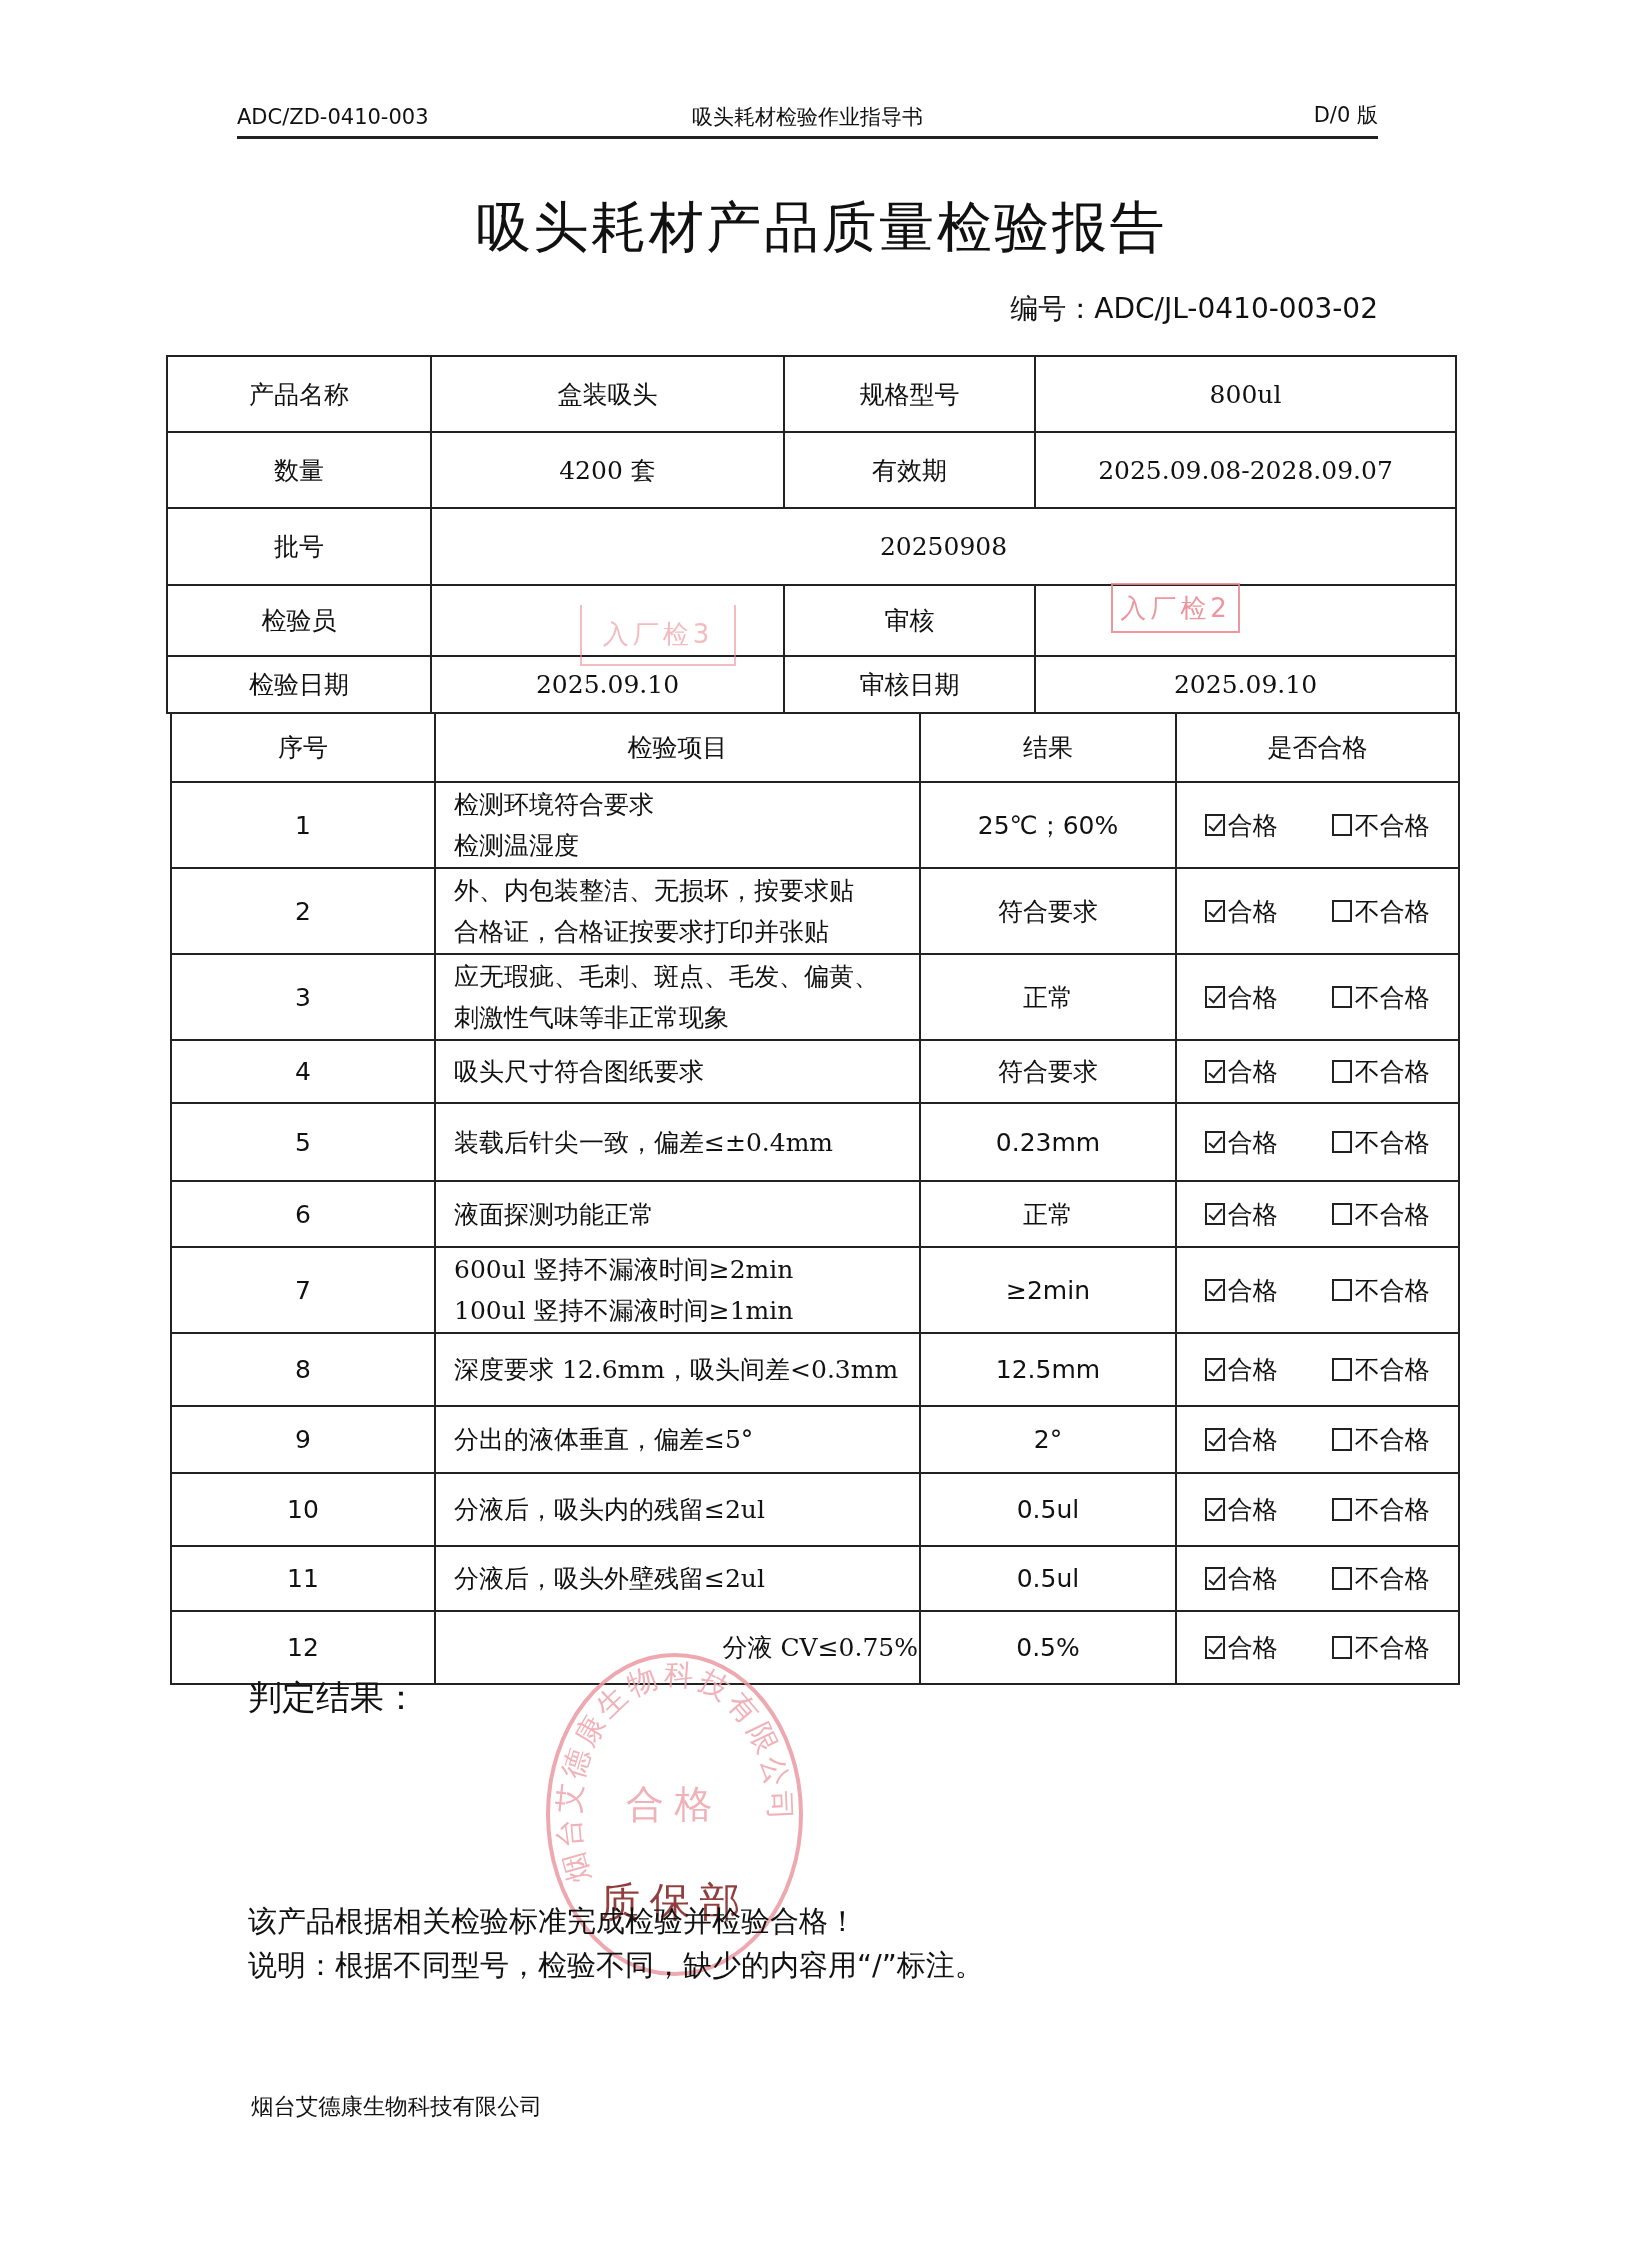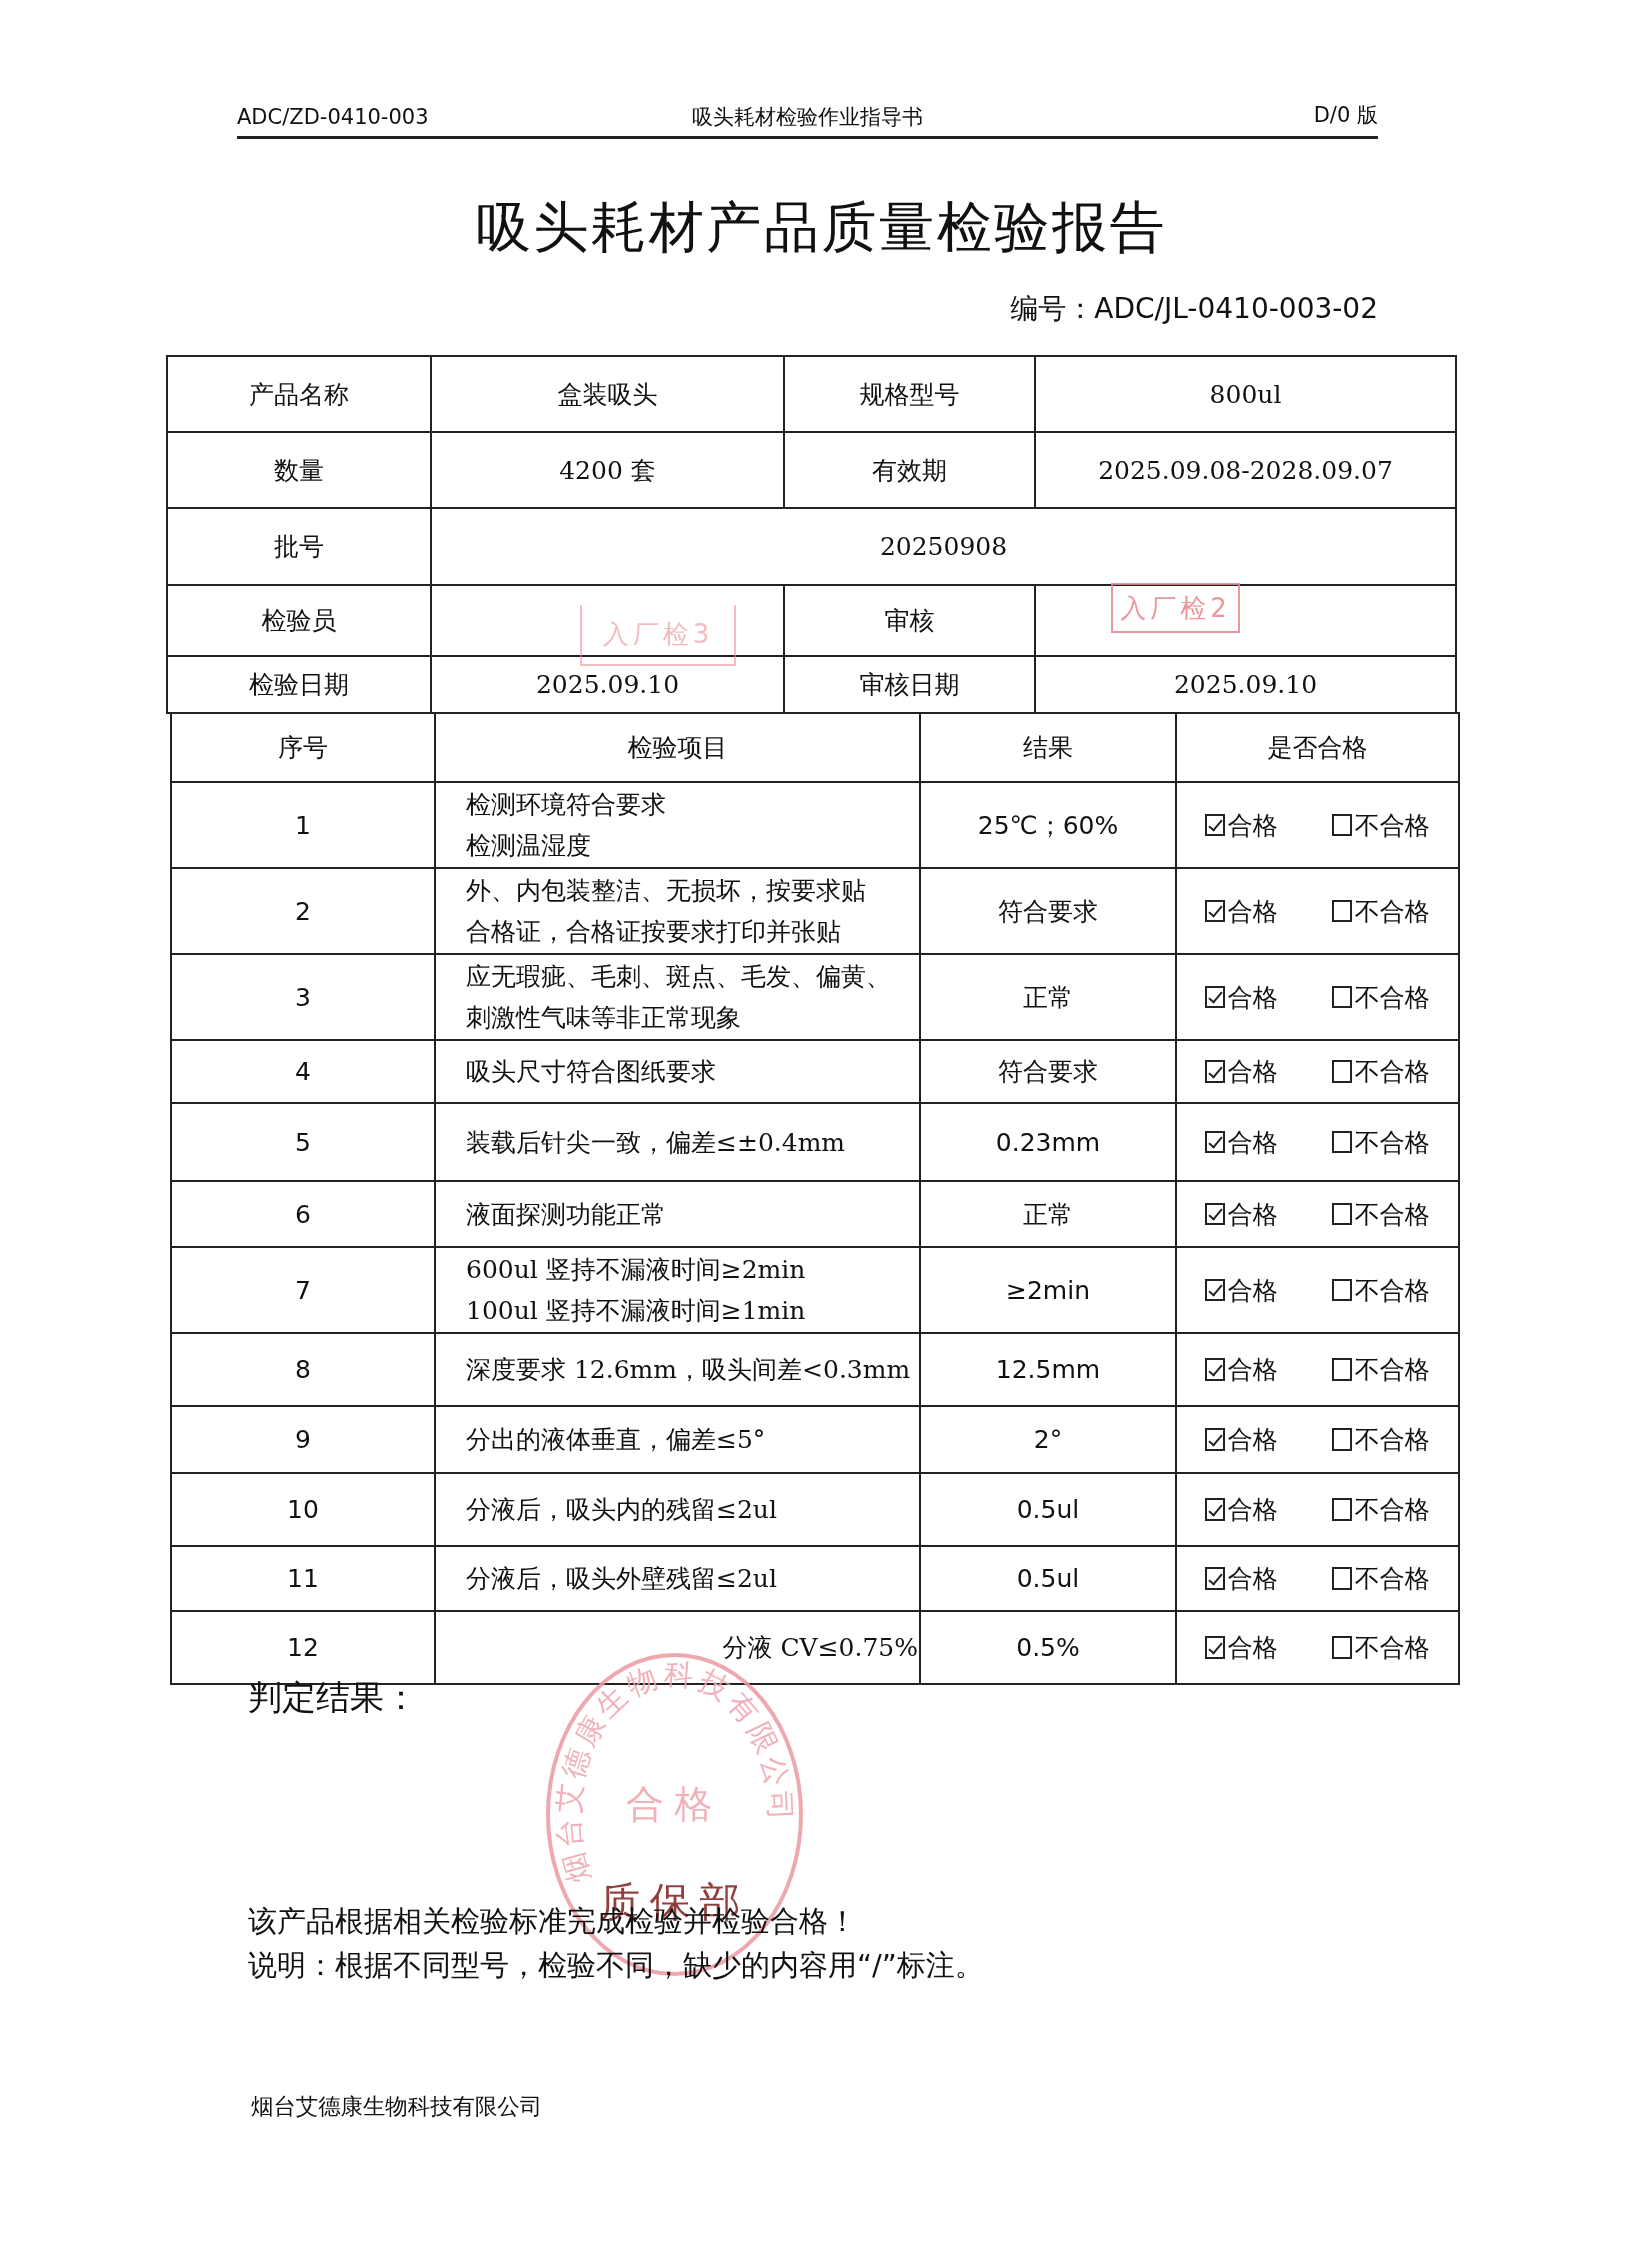--- a/index.html
+++ b/index.html
@@ -32,21 +32,21 @@
     font-family: "DejaVu Serif", "Liberation Serif", serif;
   }
   table.info td.lbl { font-family: Liberation Sans, sans-serif; border-radius: 22px; }
   table.items {
     position: absolute; left: 170px; top: 712px; width: 1288px;
     border-collapse: collapse; table-layout: fixed; font-size: 25px;
   }
   table.items td {
     border: 2px solid #222; vertical-align: middle; text-align: center;
   }
-  table.items td.item { text-align: left; padding-left: 30px; line-height: 41px; font-family: "DejaVu Serif", serif; }
+  table.items td.item { text-align: left; padding-left: 18px; line-height: 41px; font-family: "DejaVu Serif", serif; }
   table.items td.item.center { text-align: right; padding-left: 0; }
   table.items td.res { font-family: "DejaVu Sans", sans-serif; }
   .judge { display: flex; justify-content: space-around; align-items: center; }
   .chk { display: inline-flex; align-items: center; gap: 2.6px; }
   .box {
     display: inline-block; width: 20px; height: 22.4px; border: 2px solid #222;
     box-sizing: border-box; position: relative; vertical-align: middle;
   }
   .box.checked::after {
     content: ""; position: absolute; left: 4.6px; top: 1.3px; width: 5.3px; height: 12px;

